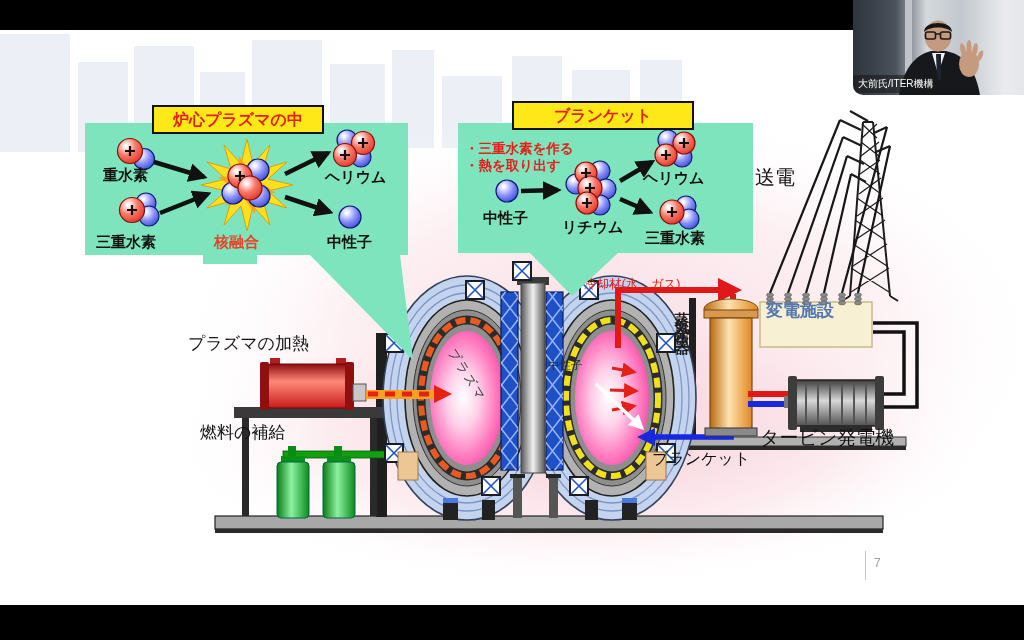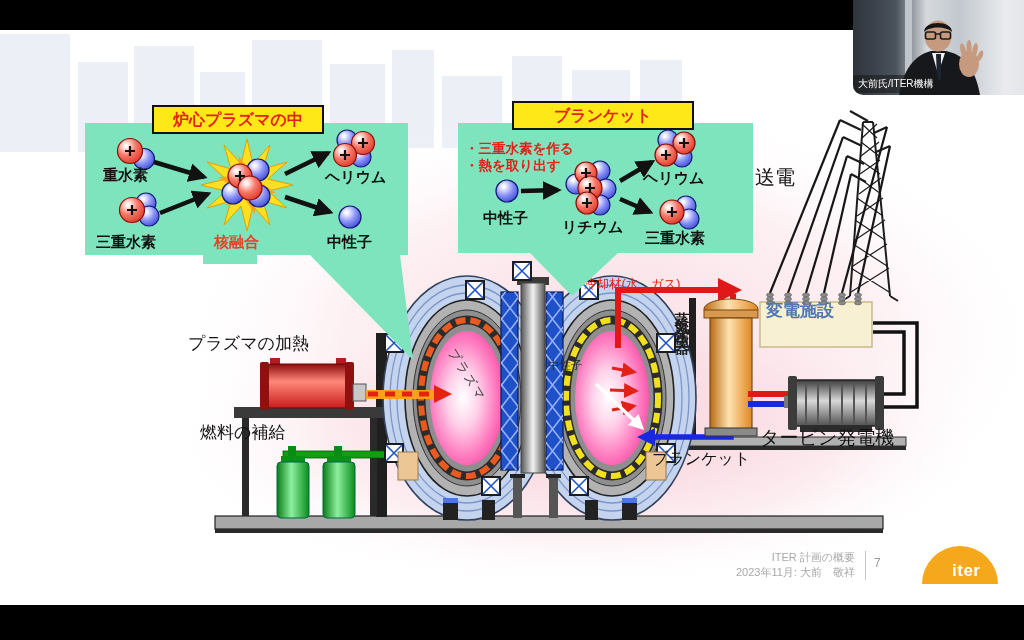--- a/index.html
+++ b/index.html
@@ -411,29 +411,22 @@
       </g>
       <text x="483" y="223" font-size="15" font-weight="600" fill="#111">中性子</text>
       <text x="562" y="232" font-size="15" font-weight="600" fill="#111">リチウム</text>
       <text x="643" y="183" font-size="15" font-weight="600" fill="#111">ヘリウム</text>
       <text x="645" y="243" font-size="15" font-weight="600" fill="#111">三重水素</text>
     </g>
   </svg>
 
   <div class="abs vtext">蒸気発生器</div>
 
-  <div class="abs footer-block">
-    <div>ITER 計画の概要</div>
-    <div>2023年11月: 大前　敬祥</div>
-  </div>
   <div class="abs footer-divider"></div>
   <div class="abs footer-page">7</div>
-  <div class="abs iter-logo">
-    <span>iter</span>
-  </div>
 
   <div class="abs webcam">
     <svg class="cam-svg" width="171" height="95" viewBox="0 0 171 95">
       <rect x="52" y="0" width="7" height="95" fill="#bfc5ca"></rect>
       <rect x="118" y="0" width="4" height="95" fill="#cdd2d6"></rect>
       <g>
         <path d="M46,95 C51,64 66,54 78,51 L93,51 C107,54 121,62 127,95 Z" fill="#16181c"></path>
         <polygon points="79,53 92,53 85,74" fill="#f2f2f2"></polygon>
         <polygon points="83,54 88,54 88,80 84,80" fill="#1d2430"></polygon>
         <ellipse cx="85" cy="36" rx="13.5" ry="15.5" fill="#c59a7e"></ellipse>

